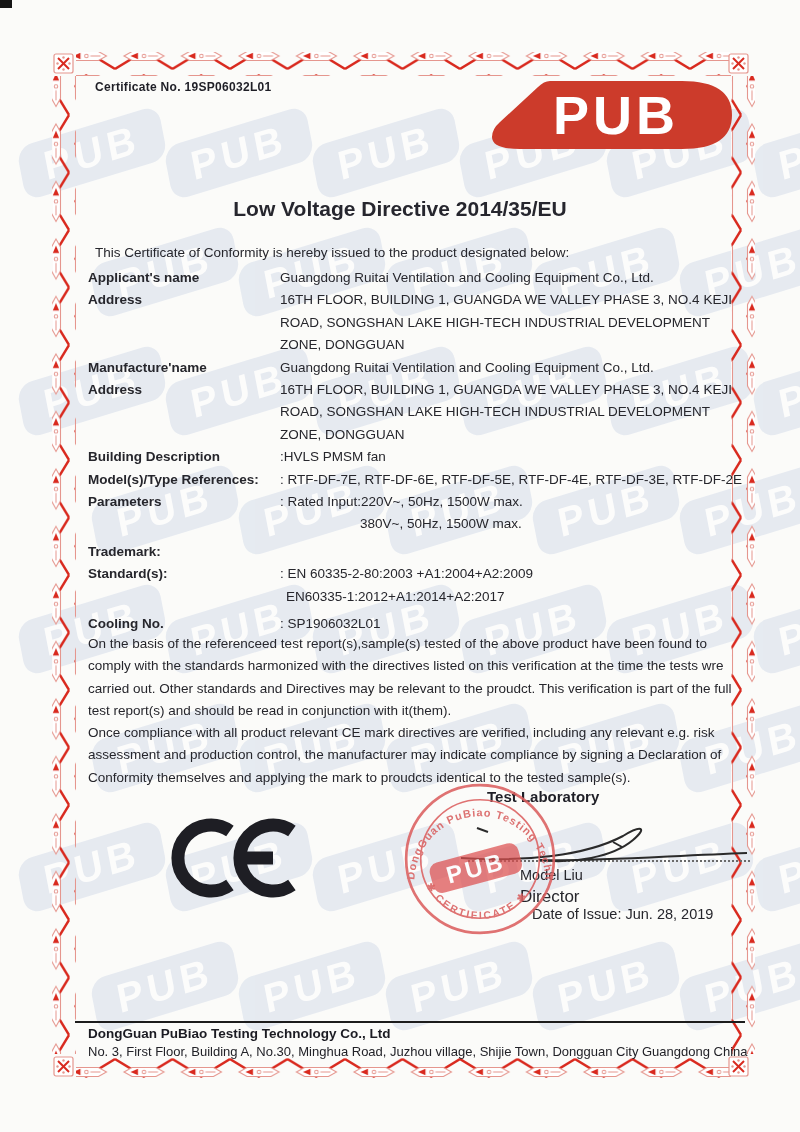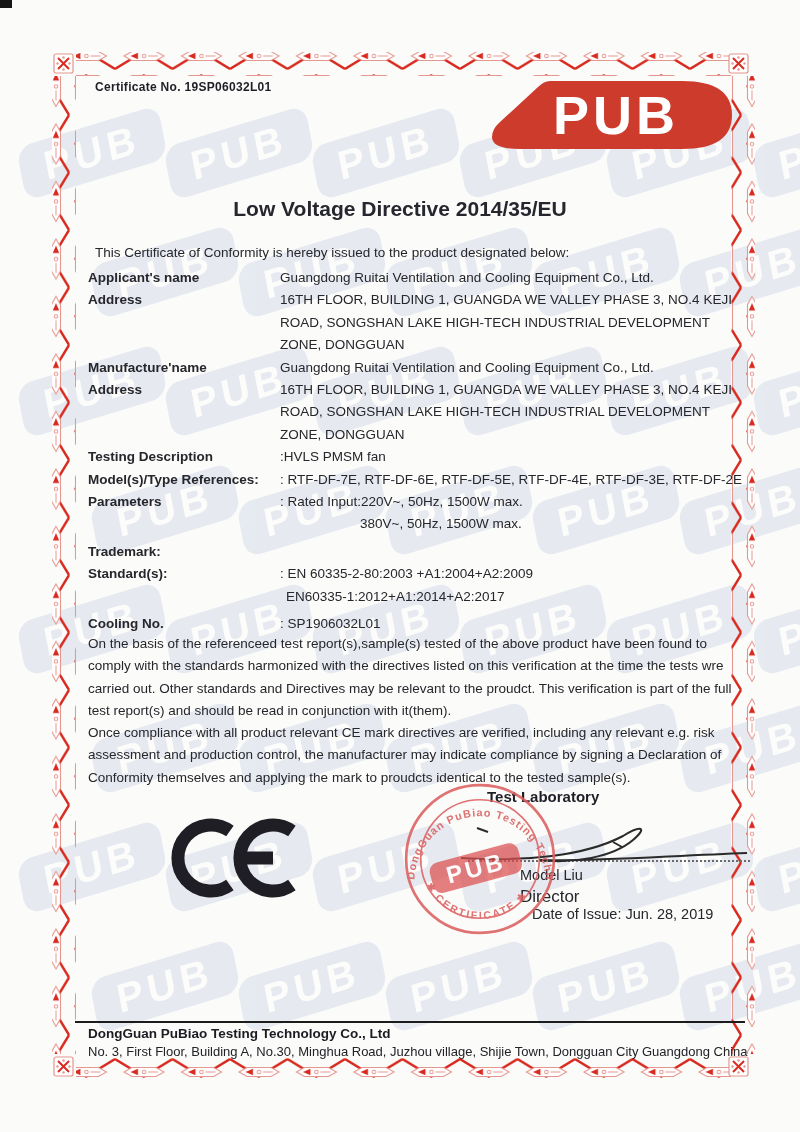--- a/index.html
+++ b/index.html
@@ -173,21 +173,21 @@
       </div>
       <div class="row">
         <div class="lbl">Manufacture'name</div>
         <div class="val">Guangdong Ruitai Ventilation and Cooling Equipment Co., Ltd.</div>
       </div>
       <div class="row">
         <div class="lbl">Address</div>
         <div class="val">16TH FLOOR, BUILDING 1, GUANGDA WE VALLEY PHASE 3, NO.4 KEJI ROAD, SONGSHAN LAKE HIGH-TECH INDUSTRIAL DEVELOPMENT ZONE, DONGGUAN</div>
       </div>
       <div class="row">
-        <div class="lbl">Testing Description</div>
+        <div class="lbl">Building Description</div>
         <div class="val">:HVLS PMSM fan</div>
       </div>
       <div class="row">
         <div class="lbl">Model(s)/Type References:</div>
         <div class="val">: RTF-DF-7E, RTF-DF-6E, RTF-DF-5E, RTF-DF-4E, RTF-DF-3E, RTF-DF-2E</div>
       </div>
       <div class="row">
         <div class="lbl">Parameters</div>
         <div class="val">
           <div>: Rated Input:220V~, 50Hz, 1500W max.</div>

